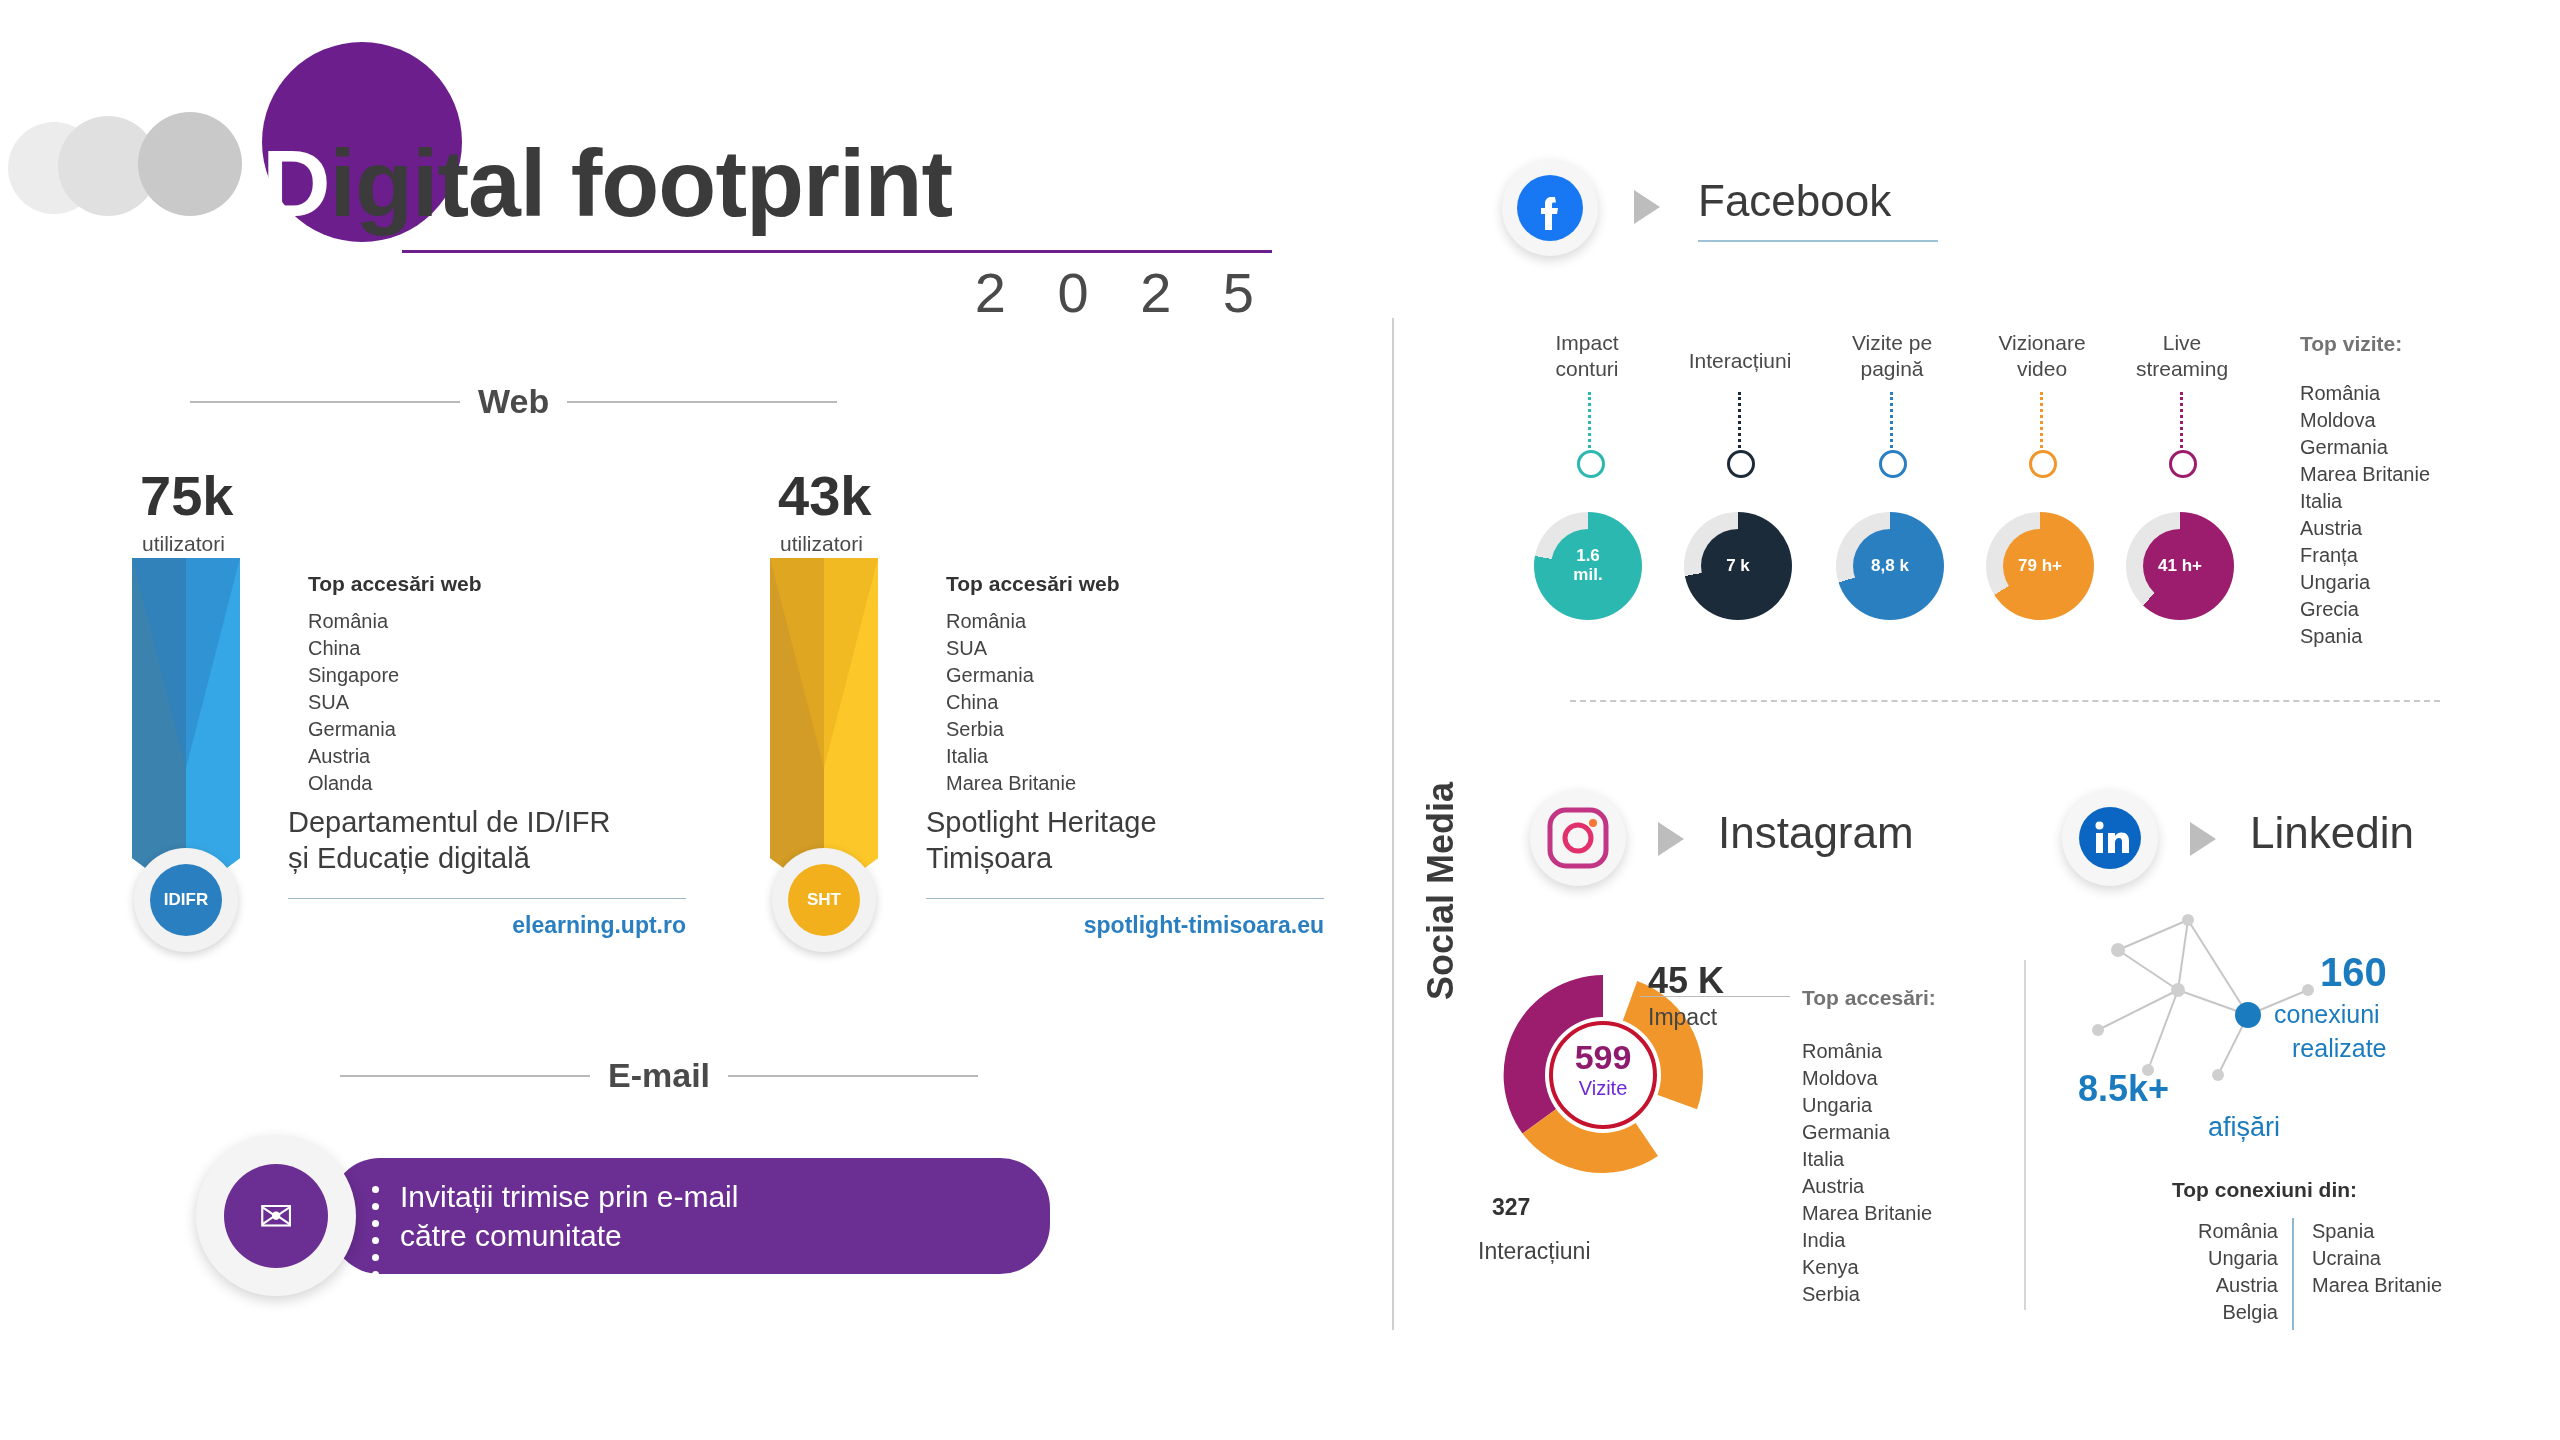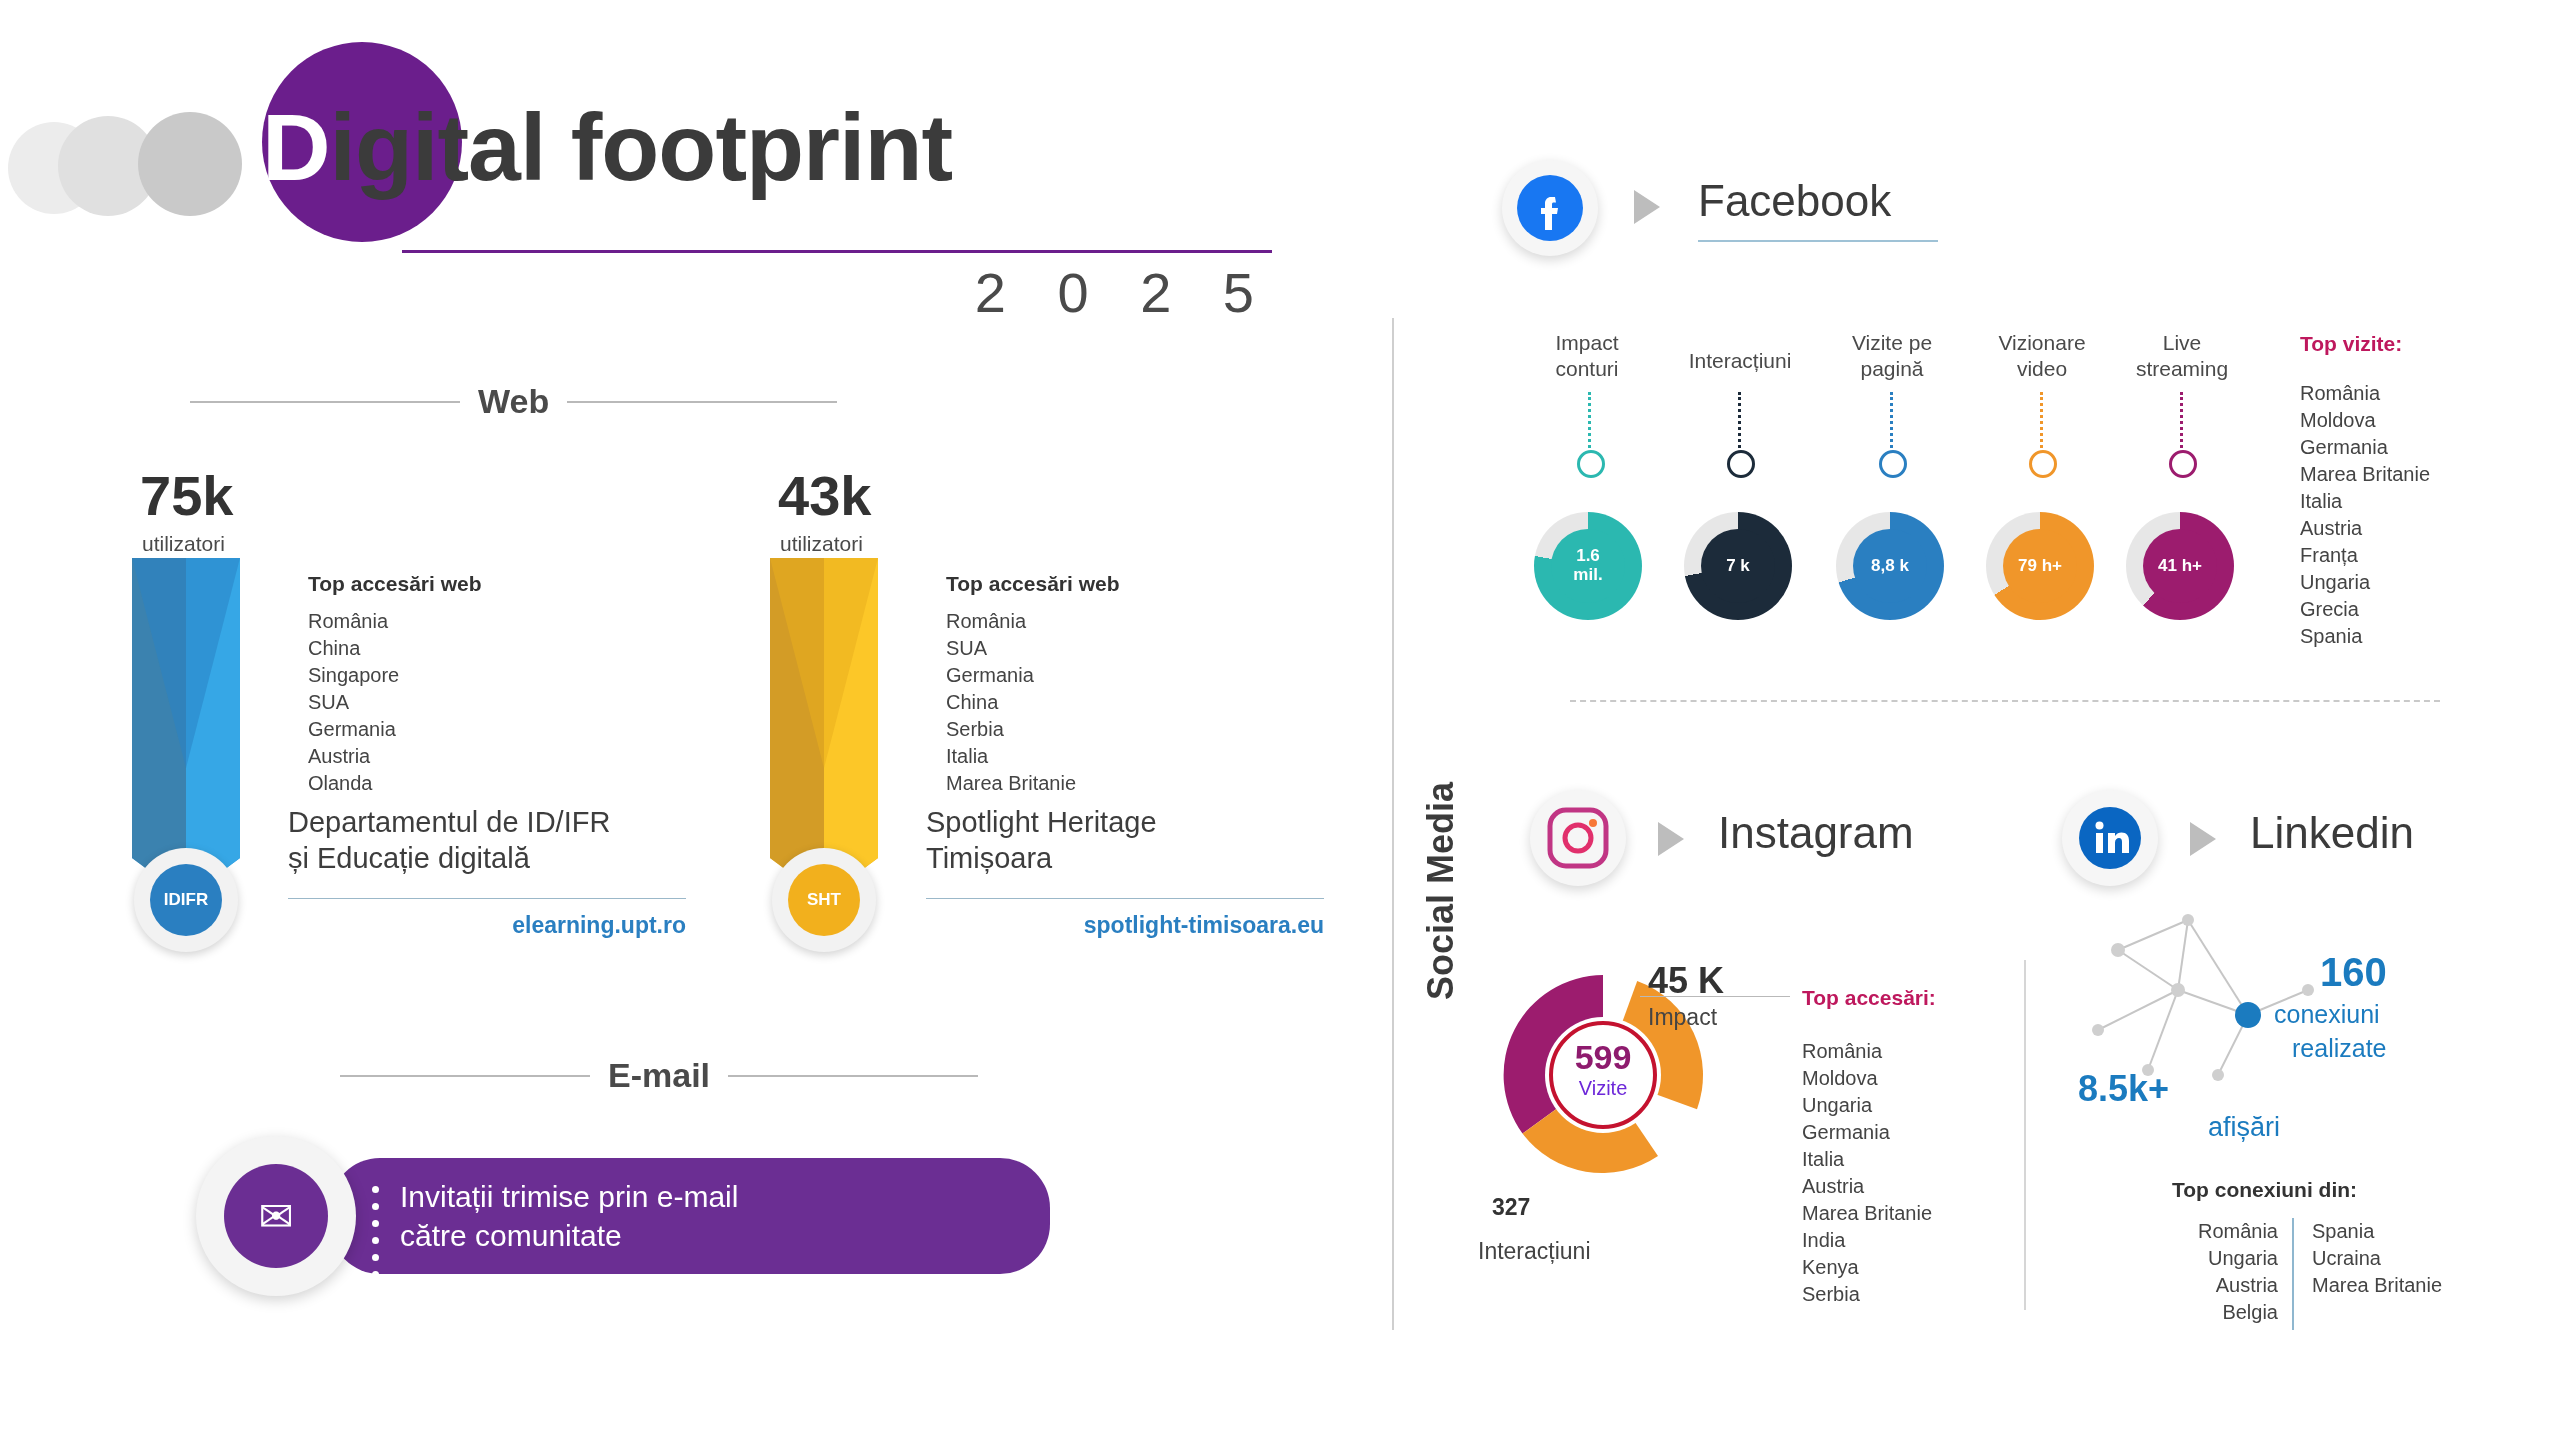--- a/index.html
+++ b/index.html
@@ -39,20 +39,21 @@
     background: #6b1e8c;
   }
   .title-wrap { position: absolute; left: 262px; top: 100px; width: 1050px; }
   .title {
     font-size: 95px;
     font-weight: bold;
     letter-spacing: -1px;
     color: #3b3b3b;
     line-height: 1;
     white-space: nowrap;
+    margin-top: 36px;
   }
   .title .d-letter { color: #ffffff; }
   .title-rule {
     position: absolute;
     left: 140px; top: 150px;
     width: 870px; height: 3px;
     background: #6b1e8c;
   }
   .year {
     position: absolute;
@@ -258,21 +259,21 @@
     color: #fff;
     font-size: 17px;
     font-weight: bold;
     text-align: center;
     line-height: 1.1;
   }
   .fb-top-head {
     position: absolute;
     font-size: 21px;
     font-weight: bold;
-    color: #be185d;
+    color: #737373;
   }
 
   .dash-h {
     position: absolute;
     height: 0;
     border-top: 2px dashed #c9c9c9;
   }
 
   
   .ig-num {

